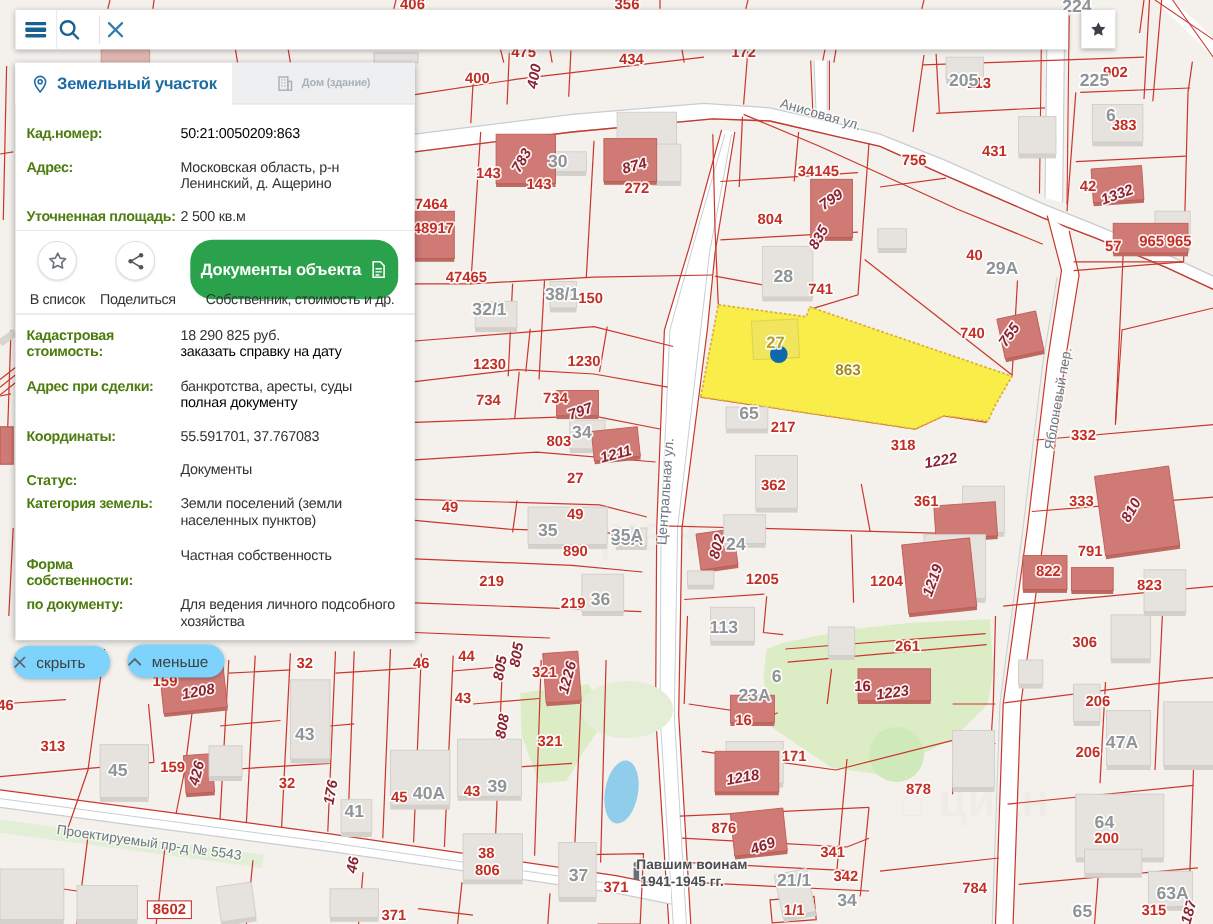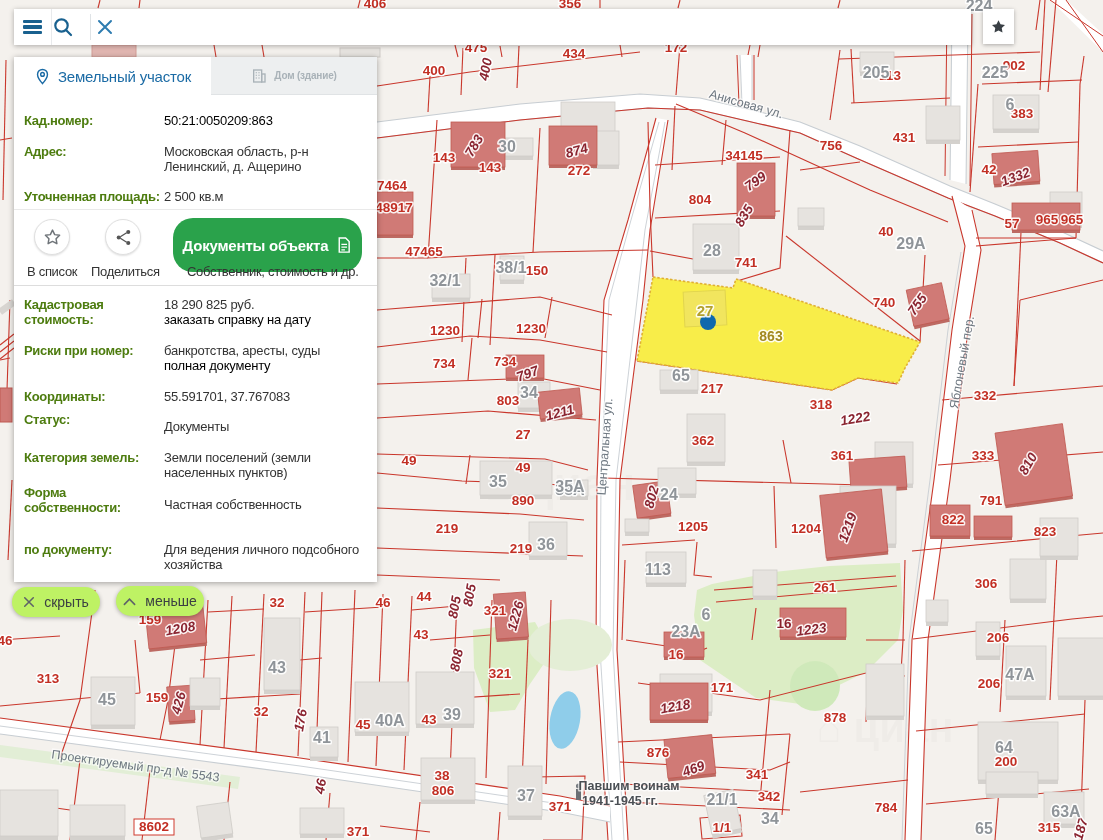--- a/index.html
+++ b/index.html
@@ -5,30 +5,30 @@
 body{width:1103px;height:840px;position:relative;overflow:hidden;background:#f4f1ed}
 .sbar{position:absolute;left:14px;top:9px;width:957px;height:36px;background:#fff;box-shadow:0 1px 5px rgba(0,0,0,.3);display:flex;align-items:center}
 .burger{width:38px;height:36px;display:flex;align-items:center;justify-content:center;border-right:1px solid #e8eaec}
 .burger .b{width:19px}.burger .b div{height:3.2px;background:#19618f;margin:2.6px 0;border-radius:1px}
 .phold{flex:1;color:#c6ccd1;font-size:14.5px;padding-left:11px;letter-spacing:.2px}
 .sico{display:flex;align-items:center;height:100%}
 .sdiv{width:1px;height:26px;background:#dfe3e6;margin:0 4px 0 16px}
 .star{position:absolute;left:983px;top:9px;width:31px;height:35px;background:#fff;box-shadow:0 1px 4px rgba(0,0,0,.3);display:flex;align-items:center;justify-content:center}
 .panel{position:absolute;left:14px;top:57px;width:363px;height:525px;background:#fff;box-shadow:0 1px 6px rgba(0,0,0,.35)}
 .tabs{display:flex;height:38px}
-.tab1{width:197px;background:#fff;display:flex;align-items:center;justify-content:center;color:#1b6ba5;font-size:15px;letter-spacing:-0.2px;font-weight:400}
+.tab1{width:197px;background:#fff;display:flex;align-items:center;justify-content:center;color:#1b6ba5;font-size:15px;letter-spacing:-0.2px;font-weight:700}
 .tab2{flex:1;background:#edeff0;display:flex;align-items:center;justify-content:center;color:#a9b2b8;font-size:10px;letter-spacing:-0.2px;font-weight:700;border-bottom:1px solid #e0e3e5}
 .lbl{position:absolute;left:10px;white-space:nowrap;font-weight:700;font-size:13px;letter-spacing:-0.3px;color:#4d7c0f;line-height:15px}
 .val{position:absolute;left:150px;white-space:nowrap;font-size:13px;letter-spacing:-0.2px;color:#333;line-height:15px}
 .lnk{color:#000000}
 .sep{position:absolute;left:0;width:100%;height:1px;background:#e9e9e9}
 .circ{position:absolute;width:36px;height:36px;border-radius:50%;background:#fff;border:1px solid #e0e0e0;box-shadow:0 1px 2px rgba(0,0,0,.12);display:flex;align-items:center;justify-content:center}
 .cap{position:absolute;font-size:13px;letter-spacing:-0.3px;font-weight:400;color:#333}
 .gbtn{position:absolute;left:159px;top:161px;width:189px;height:54px;background:#2aa24b;border-radius:20px;color:#fff;font-size:15px;letter-spacing:-0.2px;font-weight:700;display:flex;align-items:center;justify-content:center;gap:7px}
-.pill{position:absolute;height:30px;background:#bef264;border-radius:16px;box-shadow:0 1px 4px rgba(0,0,0,.3);display:flex;align-items:center;justify-content:center;color:#3c4043;font-size:14px;gap:9px}
+.pill{position:absolute;height:30px;background:#7dd3fc;border-radius:16px;box-shadow:0 1px 4px rgba(0,0,0,.3);display:flex;align-items:center;justify-content:flex-start;color:#3c4043;font-size:14px;gap:9px}
 </style></head><body>
 <svg width="1103" height="840" viewBox="0 0 1103 840" font-family="Liberation Sans, sans-serif" style="position:absolute;top:0;left:0">
     <rect x="0" y="0" width="1103" height="840" fill="#f4f1ed"></rect>
     <text x="885" y="742" font-size="42" font-weight="700" fill="#000000" fill-opacity="0.02" text-anchor="middle">⌂ циан</text>
     <text x="560" y="500" font-size="46" font-weight="700" fill="#000000" fill-opacity="0.02" text-anchor="middle">⌂ циан</text>
     <path d="M377,122 L520,104 L640,94 L700,98 L760,112 L800,122 L860,146 L950,186 L995,204 L1060,231 L1103,251 L1103,263 L1060,243 L995,216 L948,198 L856,158 L800,133 L760,124 L700,110 L648,108 L520,120 L377,138 Z" fill="#ffffff" stroke="none" stroke-width="1.0"></path>
     <path d="M377,122 L520,104 L640,94 L700,98 L760,112 L800,122 L860,146 L950,186 L995,204 L1060,231 L1103,251" fill="none" stroke="#c7cdd2" stroke-width="1.2" stroke-opacity="1.0"></path>
     <path d="M1103,263 L1060,243 L995,216 L948,198 L856,158 L800,133 L760,124 L700,110 L648,108 L520,120 L377,138" fill="none" stroke="#c7cdd2" stroke-width="1.2" stroke-opacity="1.0"></path>
     <path d="M377,138 L520,120 L648,108 L700,110 L760,124 L800,133 L856,158 L948,198 L995,216 L1060,243 L1103,263" fill="none" stroke="#c9372c" stroke-width="1.2" stroke-opacity="1.0"></path>
     <path d="M952,14 L968,14 L966,184 L950,180 Z" fill="#ffffff" stroke="none" stroke-width="1.0"></path>
@@ -698,29 +698,29 @@
  <div class="cap" style="left:13px;top:207px">В список</div>
  <div class="cap" style="left:77px;top:207px">Поделиться</div>
  <div class="gbtn">Документы объекта <svg width="17" height="18" viewBox="0 0 24 24">
         <path d="M6 2h9l5 5v15H6z" fill="none" stroke="#fff" stroke-width="2"></path>
         <path d="M9 11h8M9 15h8M9 19h5" stroke="#fff" stroke-width="1.8"></path>
       </svg></div>
  <div class="cap" style="left:173px;top:207px;white-space:nowrap">Собственник, стоимость и др.</div>
  <div class="sep" style="top:228px;background:#ddd"></div>
  <div class="lbl" style="top:240px">Кадастровая<br>стоимость:</div>
  <div class="val" style="top:240px">18 290 825 руб.<br><span class="lnk">заказать справку на дату</span></div>
- <div class="lbl" style="top:286px">Риски при номер:</div>
+ <div class="lbl" style="top:286px">Адрес при сделки:</div>
  <div class="val" style="top:286px">банкротства, аресты, суды<br><span class="lnk">полная документу</span></div>
  <div class="lbl" style="top:332px">Координаты:</div>
     <div class="val" style="top:332px">55.591701, 37.767083</div>
- <div class="lbl" style="top:355px">Статус:</div>
+ <div class="lbl" style="top:372px">Статус:</div>
     <div class="val" style="top:362px">Документы</div>
  <div class="lbl" style="top:393px">Категория земель:</div>
  <div class="val" style="top:393px">Земли поселений (земли<br>населенных пунктов)</div>
- <div class="lbl" style="top:428px">Форма<br>собственности:</div>
+ <div class="lbl" style="top:448px">Форма<br>собственности:</div>
  <div class="val" style="top:440px">Частная собственность</div>
  <div class="lbl" style="top:485px">по документу:</div>
  <div class="val" style="top:485px">Для ведения личного подсобного<br>хозяйства</div>
 </div>
 <div class="pill" style="left:12px;top:587px;width:88px"><svg width="12" height="12" viewBox="0 0 14 14">
       <path d="M2,2 L12,12 M12,2 L2,12" stroke="#5f6368" stroke-width="1.8" stroke-linecap="round"></path>
     </svg>скрыть</div>
 <div class="pill" style="left:116px;top:586px;width:88px"><svg width="13" height="9" viewBox="0 0 14 9">
       <path d="M1.5,7.5 L7,2 L12.5,7.5" fill="none" stroke="#5f6368" stroke-width="1.8" stroke-linecap="round"></path>
     </svg>меньше</div>

